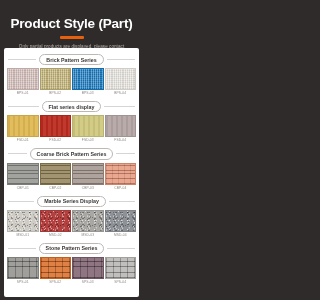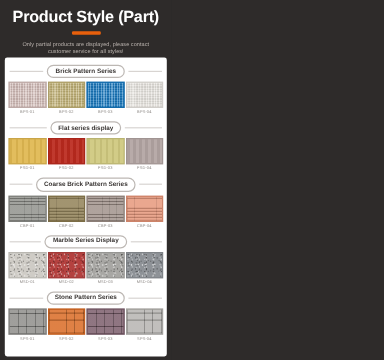--- a/index.html
+++ b/index.html
@@ -5,21 +5,21 @@
   * { margin:0; padding:0; box-sizing:border-box; }
   html, body {
     width:143px; height:300px;
     background:#2e2b2a;
     font-family:"Liberation Sans", sans-serif;
     overflow:hidden;
   }
   .page { width:143px; height:300px; position:relative; background:#2e2b2a; }
 
   
-  .header { padding:6px 4px 5px; text-align:center; }
+  .header { padding:16px 4px 5px; text-align:center; }
   .title {
     color:#ffffff; font-size:13.5px; font-weight:700;
     letter-spacing:-0.2px; line-height:16px; white-space:nowrap;
   }
   .accent {
     width:24px; height:2.5px; background:#e8600c;
     margin:4px auto 5px; border-radius:1px;
   }
   .subtitle {
     color:#b9b2ad; font-size:4.6px; line-height:6.6px;

